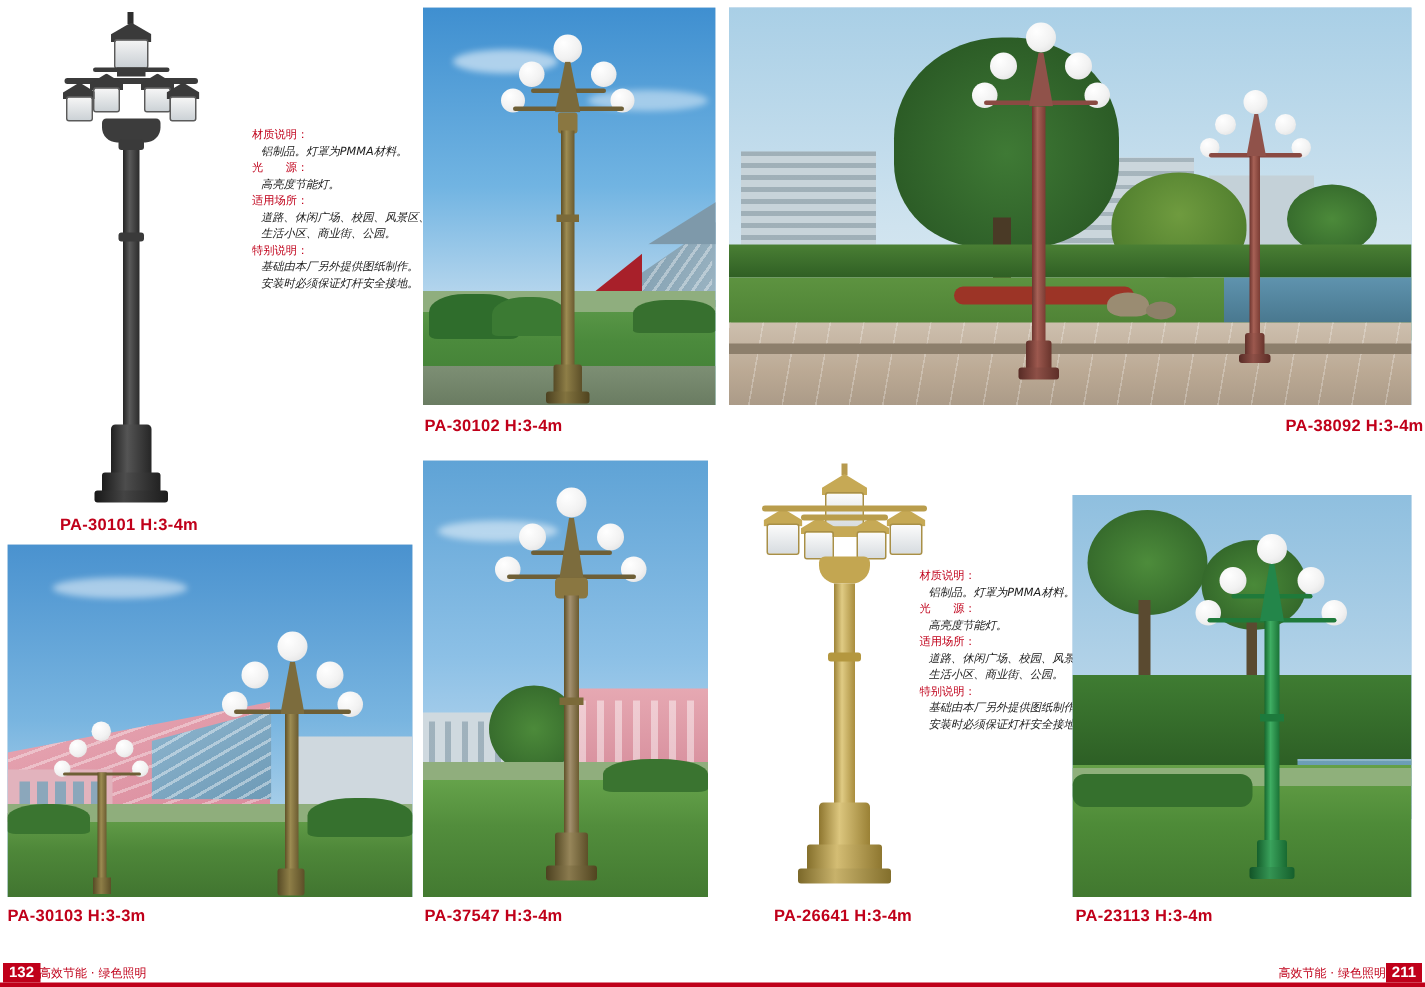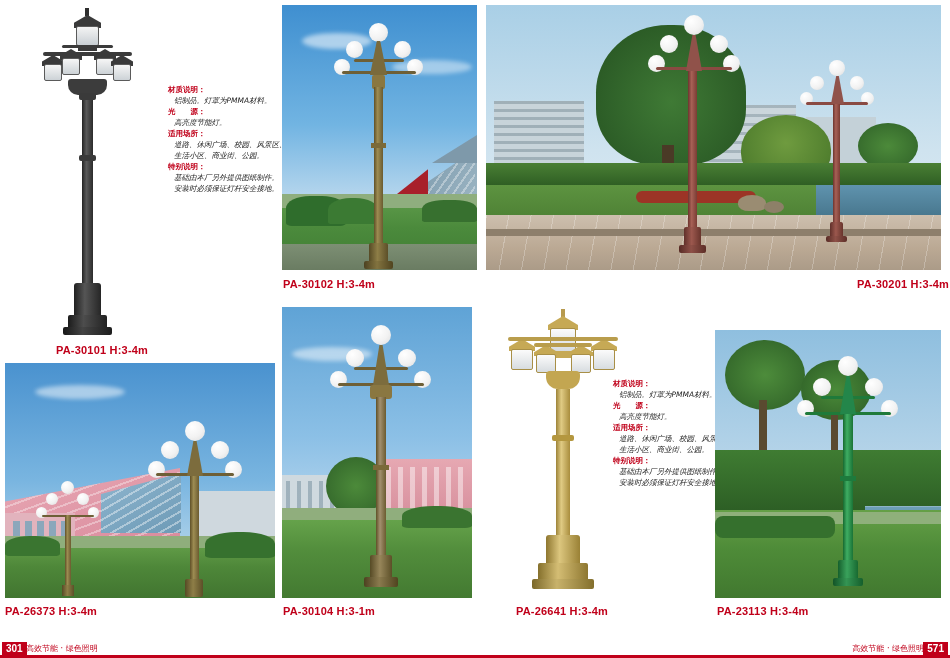--- a/index.html
+++ b/index.html
@@ -32,21 +32,21 @@
 
   
   .spec{
     position:absolute;
     font-family:"DejaVu Sans","Liberation Sans", sans-serif;
     font-size:7.5px;
     line-height:11px;
     color:#1b1b1b;
     width:105px;
   }
-  .spec .hd{color:#c0001a;font-weight:bold;}
+  .spec .hd{color:#c0001a;font-weight:normal;}
   .spec .ln{display:block;white-space:nowrap;}
   .spec .indent{padding-left:6px;font-style:italic;}
 
   
   .footer{position:absolute;left:0;bottom:0;width:950px;height:20px;}
   .footer .bar{position:absolute;left:0;bottom:0;width:950px;height:3px;background:#c0001a;}
   .pagenum{
     position:absolute;bottom:3px;
     font-size:10px;font-weight:bold;color:#ffffff;
     background:#c0001a;padding:1px 4px;
@@ -88,21 +88,21 @@
 
       <div class="pole" style="left:72px;top:90px;width:11px;height:190px;background:linear-gradient(90deg,#242424,#5a5a5a 40%,#2b2b2b);"></div>
       <div style="position:absolute;left:69px;top:88px;width:17px;height:7px;background:#3a3a3a;border-radius:2px;"></div>
       <div style="position:absolute;left:69px;top:150px;width:17px;height:6px;background:#3a3a3a;border-radius:2px;"></div>
 
       <div class="base" style="left:64px;top:278px;width:27px;height:36px;background:linear-gradient(90deg,#202020,#555 40%,#262626);border-radius:3px;"></div>
       <div class="base" style="left:58px;top:310px;width:39px;height:14px;background:linear-gradient(90deg,#1c1c1c,#4d4d4d 40%,#222);border-radius:2px;"></div>
       <div class="base" style="left:53px;top:322px;width:49px;height:8px;background:linear-gradient(90deg,#181818,#444 40%,#1d1d1d);border-radius:2px;"></div>
     </div>
   </div>
-  <div class="caption" style="left:56px;top:344px;">PA-30101 H:3-4m</div>
+  <div class="caption" style="left:40px;top:344px;">PA-30101 H:3-4m</div>
 
   <div class="spec" style="left:168px;top:84px;">
     <span class="ln hd">材质说明：</span>
     <span class="ln indent">铝制品。灯罩为PMMA材料。</span>
     <span class="ln hd">光　　源：</span>
     <span class="ln indent">高亮度节能灯。</span>
     <span class="ln hd">适用场所：</span>
     <span class="ln indent">道路、休闲广场、校园、风景区、</span>
     <span class="ln indent">生活小区、商业街、公园。</span>
     <span class="ln hd">特别说明：</span>
@@ -198,21 +198,21 @@
       <div class="globe" style="left:52px;top:16px;width:14px;height:14px;"></div>
       <div class="globe" style="left:2px;top:32px;width:13px;height:13px;"></div>
       <div class="globe" style="left:63px;top:32px;width:13px;height:13px;"></div>
       <div class="arm" style="left:8px;top:42px;width:62px;height:3px;background:#8a4a42;border-radius:2px;"></div>
       <div style="position:absolute;left:33px;top:16px;width:13px;height:28px;background:#90524a;clip-path:polygon(40% 0,60% 0,100% 100%,0 100%);"></div>
       <div class="pole" style="left:35px;top:44px;width:7px;height:122px;background:linear-gradient(90deg,#6d342e,#a76156 40%,#7a3c34);"></div>
       <div class="base" style="left:32px;top:162px;width:13px;height:16px;background:linear-gradient(90deg,#60302a,#9c584e 45%,#68342c);border-radius:2px;"></div>
       <div class="base" style="left:28px;top:176px;width:21px;height:6px;background:linear-gradient(90deg,#572b25,#8e5047 45%,#5d2e27);border-radius:2px;"></div>
     </div>
   </div>
-  <div class="caption" style="left:857px;top:278px;">PA-30201 H:3-4m</div>
+  <div class="caption" style="left:857px;top:278px;">PA-38092 H:3-4m</div>
 
   <div class="photo" style="left:5px;top:363px;width:270px;height:235px;">
     <div class="sky" style="background:linear-gradient(180deg,#4a92cf 0%,#79b5e0 50%,#b9d8ec 85%,#cfe2f0 100%);"></div>
     <div style="position:absolute;left:30px;top:22px;width:90px;height:14px;background:rgba(255,255,255,.5);border-radius:50%;filter:blur(2px);"></div>
 
     <div style="position:absolute;left:0;top:105px;width:175px;height:80px;background:linear-gradient(160deg,#e8a8b4,#d98a9c);clip-path:polygon(0 42%,100% 0,100% 100%,0 100%);"></div>
     <div style="position:absolute;left:0;top:105px;width:175px;height:80px;clip-path:polygon(0 42%,100% 0,100% 100%,0 100%);background:repeating-linear-gradient(160deg,rgba(255,255,255,.35) 0 2px,rgba(0,0,0,0) 2px 9px);"></div>
     <div style="position:absolute;left:96px;top:110px;width:80px;height:60px;background:linear-gradient(150deg,#8fb6cf,#6d9ab6);clip-path:polygon(0 35%,100% 0,100% 100%,0 100%);"></div>
     <div style="position:absolute;left:96px;top:110px;width:80px;height:60px;clip-path:polygon(0 35%,100% 0,100% 100%,0 100%);background:repeating-linear-gradient(150deg,rgba(255,255,255,.4) 0 2px,rgba(0,0,0,0) 2px 8px);"></div>
     <div style="position:absolute;left:0;top:150px;width:70px;height:40px;background:#e2b3bd;"></div>
@@ -240,21 +240,21 @@
       <div class="globe" style="left:26px;top:0;width:13px;height:13px;"></div>
       <div class="globe" style="left:11px;top:12px;width:12px;height:12px;"></div>
       <div class="globe" style="left:42px;top:12px;width:12px;height:12px;"></div>
       <div class="globe" style="left:1px;top:26px;width:11px;height:11px;"></div>
       <div class="globe" style="left:53px;top:26px;width:11px;height:11px;"></div>
       <div class="arm" style="left:7px;top:34px;width:52px;height:2px;background:#6e5f36;border-radius:2px;"></div>
       <div class="pole" style="left:30px;top:34px;width:6px;height:72px;background:linear-gradient(90deg,#5f5027,#9d8c52 40%,#6b5b30);"></div>
       <div class="base" style="left:27px;top:104px;width:12px;height:11px;background:linear-gradient(90deg,#564a25,#8e7e47 45%,#5c4f28);"></div>
     </div>
   </div>
-  <div class="caption" style="left:5px;top:605px;">PA-26373 H:3-4m</div>
+  <div class="caption" style="left:5px;top:605px;">PA-30103 H:3-3m</div>
 
   <div class="photo" style="left:282px;top:307px;width:190px;height:291px;">
     <div class="sky" style="background:linear-gradient(180deg,#5fa3d6 0%,#8cc0e6 45%,#c2dcef 80%,#d6e7f3 100%);"></div>
     <div style="position:absolute;left:10px;top:40px;width:80px;height:14px;background:rgba(255,255,255,.5);border-radius:50%;filter:blur(2px);"></div>
 
     <div style="position:absolute;left:100px;top:152px;width:90px;height:58px;background:linear-gradient(180deg,#e6a8b2,#d78f9d);"></div>
     <div style="position:absolute;left:104px;top:160px;width:82px;height:44px;background:repeating-linear-gradient(90deg,rgba(255,255,255,.45) 0 5px,rgba(0,0,0,0) 5px 12px);"></div>
     <div style="position:absolute;left:0;top:168px;width:70px;height:42px;background:#cfd9df;"></div>
     <div style="position:absolute;left:4px;top:174px;width:62px;height:30px;background:repeating-linear-gradient(90deg,rgba(120,145,160,.55) 0 4px,rgba(0,0,0,0) 4px 11px);"></div>
 
@@ -273,21 +273,21 @@
       <div class="arm" style="left:12px;top:58px;width:86px;height:3px;background:#6e5f36;border-radius:2px;"></div>
       <div class="arm" style="left:28px;top:42px;width:54px;height:3px;background:#6e5f36;border-radius:2px;"></div>
       <div style="position:absolute;left:47px;top:20px;width:16px;height:40px;background:#7c6c3d;clip-path:polygon(40% 0,60% 0,100% 100%,0 100%);"></div>
       <div style="position:absolute;left:44px;top:60px;width:22px;height:14px;background:#8a7741;border-radius:3px;"></div>
       <div class="pole" style="left:50px;top:72px;width:10px;height:160px;background:linear-gradient(90deg,#5f5027,#a3906f 40%,#6b5b30);"></div>
       <div style="position:absolute;left:47px;top:140px;width:16px;height:5px;background:#7b6a39;"></div>
       <div class="base" style="left:44px;top:230px;width:22px;height:26px;background:linear-gradient(90deg,#564a25,#97865a 45%,#5c4f28);border-radius:2px;"></div>
       <div class="base" style="left:38px;top:252px;width:34px;height:10px;background:linear-gradient(90deg,#4c4120,#8a7a4e 45%,#50441f);border-radius:2px;"></div>
     </div>
   </div>
-  <div class="caption" style="left:283px;top:605px;">PA-30104 H:3-1m</div>
+  <div class="caption" style="left:283px;top:605px;">PA-37547 H:3-4m</div>
 
   <div class="photo" style="left:490px;top:305px;width:150px;height:295px;background:#ffffff;">
     <div style="position:absolute;left:0;top:0;width:150px;height:295px;">
 
       <div style="position:absolute;left:71px;top:4px;width:4px;height:8px;background:#b79a4e;"></div>
       <div style="position:absolute;left:58px;top:11px;width:30px;height:14px;background:#c6a955;clip-path:polygon(50% 0,100% 65%,100% 100%,0 100%,0 65%);"></div>
       <div style="position:absolute;left:60px;top:23px;width:26px;height:24px;background:linear-gradient(180deg,#fbfbfb,#d7dce0);border:1px solid #a88f47;box-sizing:border-box;border-radius:2px;"></div>
       <div style="position:absolute;left:62px;top:46px;width:22px;height:7px;background:#c6a955;"></div>
 
       <div style="position:absolute;left:19px;top:34px;width:26px;height:12px;background:#c6a955;clip-path:polygon(50% 0,100% 65%,100% 100%,0 100%,0 65%);"></div>
@@ -357,19 +357,19 @@
       <div class="pole" style="left:50px;top:58px;width:10px;height:148px;background:linear-gradient(90deg,#16682f,#3fae63 40%,#1a7336);"></div>
       <div style="position:absolute;left:47px;top:120px;width:16px;height:5px;background:#1d7a3c;"></div>
       <div class="base" style="left:45px;top:204px;width:20px;height:22px;background:linear-gradient(90deg,#155f2c,#3aa25c 45%,#186a31);border-radius:2px;"></div>
       <div class="base" style="left:40px;top:222px;width:30px;height:8px;background:linear-gradient(90deg,#125427,#349453 45%,#155f2c);border-radius:2px;"></div>
     </div>
   </div>
   <div class="caption" style="left:717px;top:605px;">PA-23113 H:3-4m</div>
 
   <div class="footer">
     <div class="bar"></div>
-    <div class="pagenum" style="left:2px;">301</div>
+    <div class="pagenum" style="left:2px;">132</div>
     <div class="foottext" style="left:26px;">高效节能 · 绿色照明</div>
-    <div class="pagenum" style="right:2px;">571</div>
+    <div class="pagenum" style="right:2px;">211</div>
     <div class="foottext" style="right:26px;">高效节能 · 绿色照明</div>
   </div>
 
 </div>
 
 </body></html>

